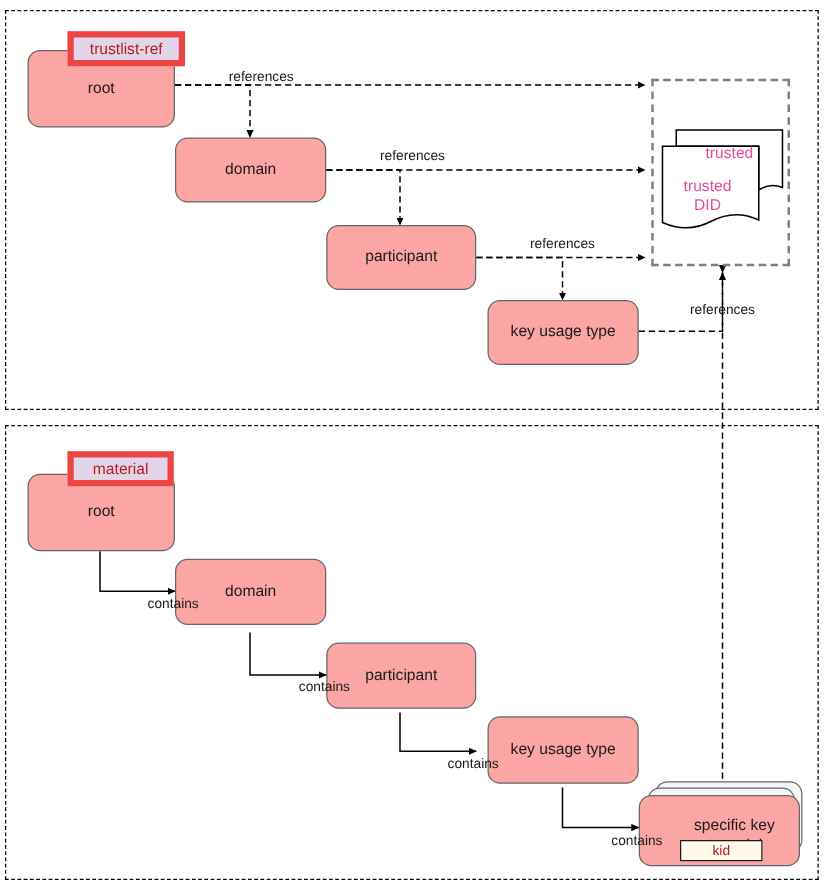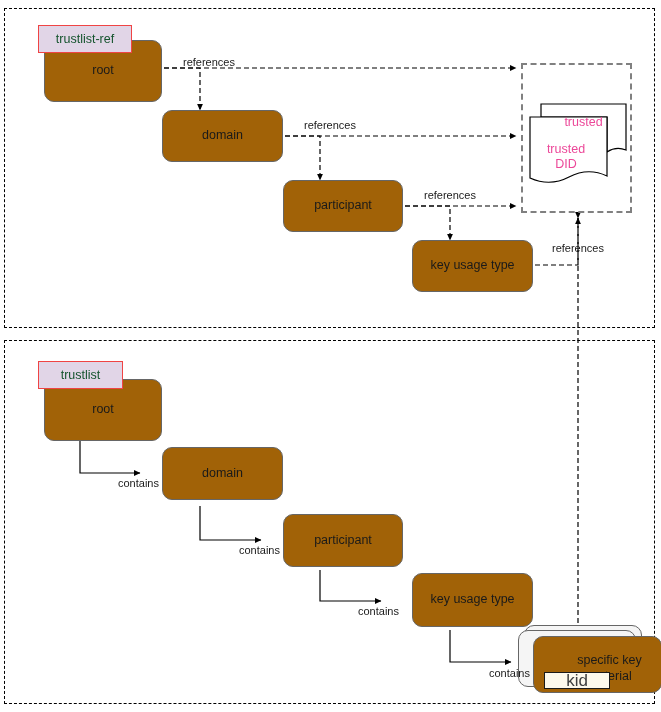--- a/index.html
+++ b/index.html
@@ -24,68 +24,68 @@
   .group-box{
     position:absolute;
     border:1.6px dashed #000000;
     box-sizing:border-box;
     background:transparent;
   }
   
   .node{
     position:absolute;
     box-sizing:border-box;
-    background:#a16207;
+    background:#fca5a5;
     border:1px solid #666666;
     border-radius:10px;
     display:flex;
     align-items:center;
     justify-content:center;
     font-size:12.5px;
     color:#1a1a1a;
     text-align:center;
     line-height:1.25;
-    margin-left:22px;
   }
   .node.withheader{
     align-items:center;
     justify-content:center;
   }
   
   .chip{
     position:absolute;
     box-sizing:border-box;
     background:#e1d5e7;
-    border:1px solid #ef4444;
+    border:5px solid #ef4444;
     display:flex;
     align-items:center;
     justify-content:center;
     font-size:12.5px;
-    color:#14532d;
+    color:#b91c1c;
     z-index:5;
+    margin-left:16px;
   }
   
   .stack-layer{
     position:absolute;
     box-sizing:border-box;
     background:#f5f5f5;
     border:1px solid #666666;
     border-radius:10px;
   }
   
   .attr{
     position:absolute;
     box-sizing:border-box;
     background:#fdf9ec;
     border:1px solid #1a1a1a;
     display:flex;
     align-items:center;
     justify-content:center;
-    font-size:17px;
-    color:#404040;
+    font-size:11px;
+    color:#b91c1c;
   }
   
   .edge-label{
     position:absolute;
     font-size:11px;
     color:#1a1a1a;
     white-space:nowrap;
     background:transparent;
     line-height:1;
     padding-left:40px;
@@ -187,21 +187,21 @@
     <span>references</span>
   </div>
   <div class="edge-label" style="left:512px; top:243px;">
     <span>references</span>
   </div>
 
   <div class="node withheader" style="left:22px; top:379px; width:118px; height:62px;">
     <span>root</span>
   </div>
   <div class="chip" style="left:38px; top:361px; width:85px; height:28px;">
-    <span>trustlist</span>
+    <span>material</span>
   </div>
 
   <div class="node" style="left:140px; top:447px; width:121px; height:53px;">
     <span>domain</span>
   </div>
 
   <div class="node" style="left:261px; top:514px; width:120px; height:53px;">
     <span>participant</span>
   </div>
 

